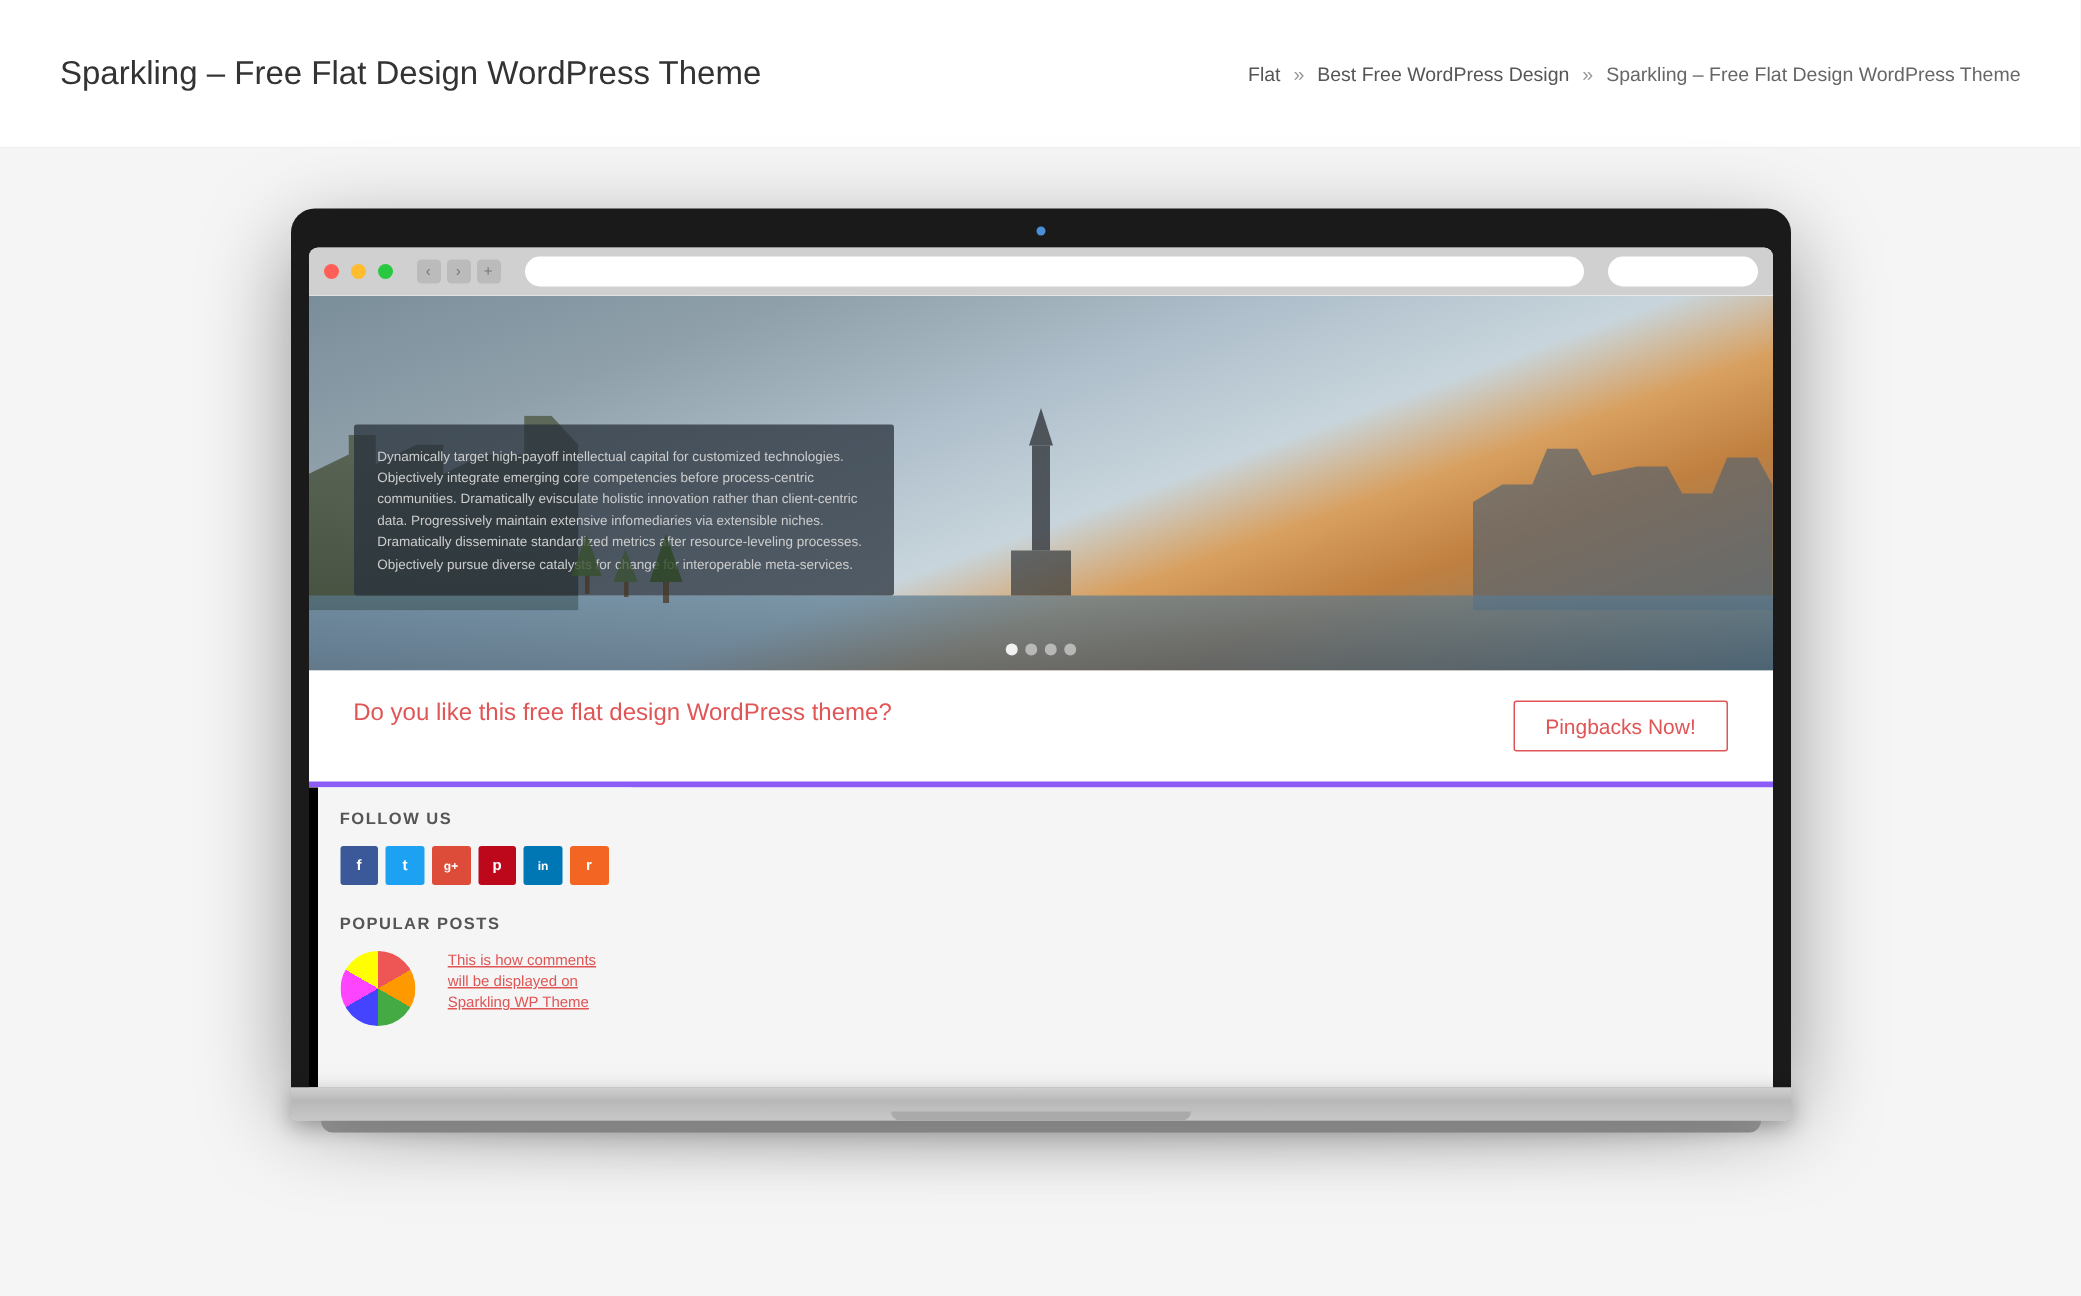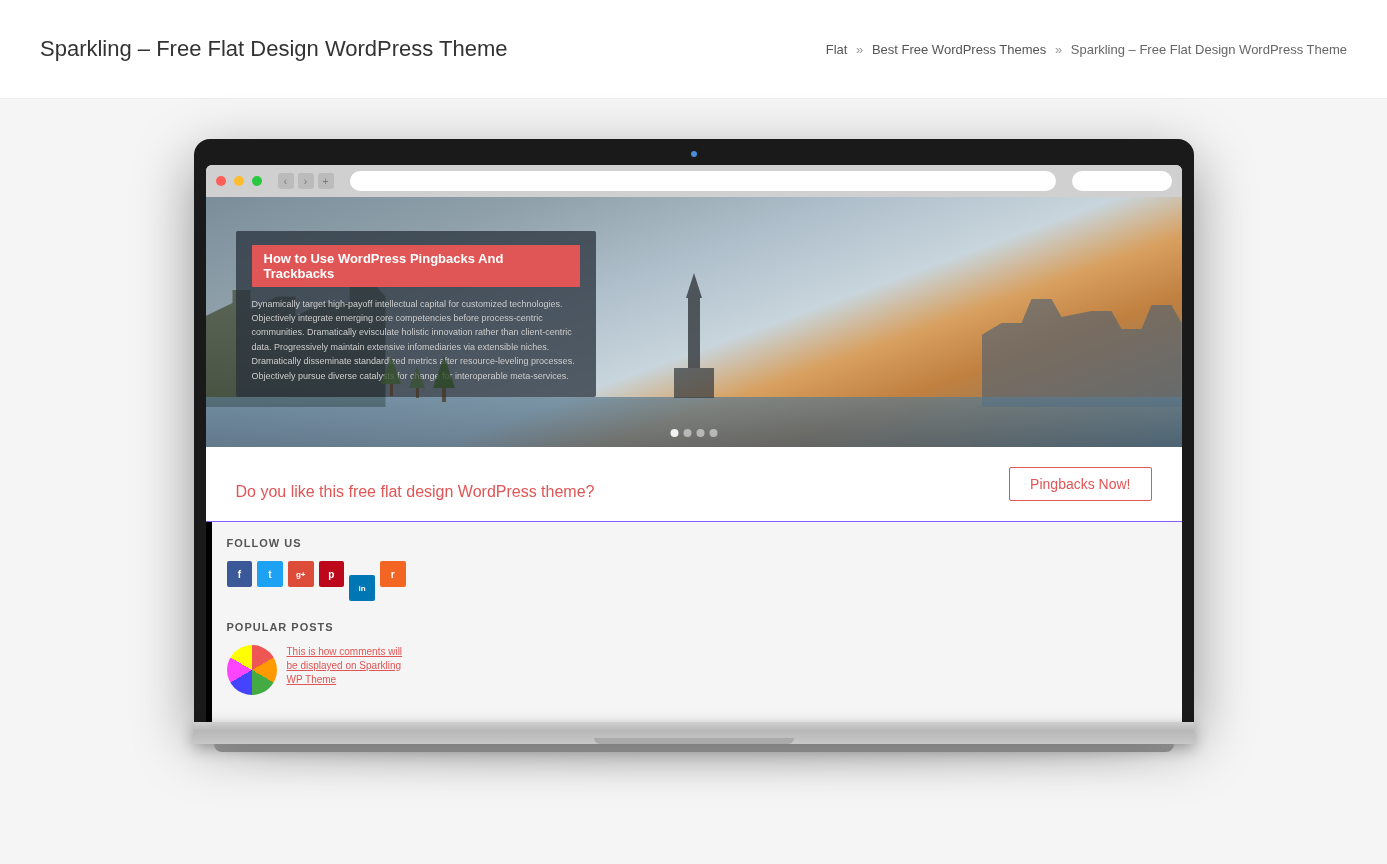--- a/index.html
+++ b/index.html
@@ -219,23 +219,23 @@
     }
     .slider-dot.active {
       background: rgba(255,255,255,0.9);
     }
 
     
     .download-section {
       background: #fff;
       padding: 20px 30px;
       display: flex;
-      align-items: flex-end;
+      align-items: flex-start;
       justify-content: space-between;
-      border-bottom: 1px solid #8b5cf6;
+      border-bottom: 4px solid #8b5cf6;
     }
 
     .download-cta-text {
       font-size: 16px;
       color: #e05555;
       font-weight: 400;
     }
 
     .download-btn {
       border: 1px solid #e05555;
@@ -326,21 +326,21 @@
     .social-icon.tw { background: #1da1f2; }
     .social-icon.gp { background: #dd4b39; }
     .social-icon.pi { background: #bd081c; }
     .social-icon.li { background: #0077b5; }
     .social-icon.rs { background: #f26522; }
 
     .popular-posts-section { margin-top: 5px; }
 
     .popular-post-item {
       display: flex;
-      gap: 10px;
+      gap: 22px;
       align-items: flex-start;
     }
 
     .popular-post-thumb {
       width: 50px;
       height: 50px;
       border-radius: 3px;
       overflow: hidden;
       flex-shrink: 0;
     }
@@ -420,21 +420,21 @@
 
   </style>
 </head>
 <body>
 
 <div class="page-header">
   <h1 class="page-title">Sparkling – Free Flat Design WordPress Theme</h1>
   <nav class="breadcrumb">
     <a href="#">Flat</a>
     <span class="sep">»</span>
-    <a href="#">Best Free WordPress Themes</a>
+    <a href="#">Best Free WordPress Design</a>
     <span class="sep">»</span>
     <span>Sparkling – Free Flat Design WordPress Theme</span>
   </nav>
 </div>
 
 <div class="main-content">
   <div class="laptop-wrapper">
     <div class="laptop-shadow"></div>
     <div class="laptop-outer">
 
@@ -480,21 +480,20 @@
                   <div style="width:0;height:0;border-left:8px solid transparent;border-right:8px solid transparent;border-bottom:22px solid rgba(55,80,45,0.7);"></div>
                   <div style="width:3px;height:10px;background:rgba(70,50,30,0.7);"></div>
                 </div>
                 <div style="display:flex;flex-direction:column;align-items:center;">
                   <div style="width:0;height:0;border-left:11px solid transparent;border-right:11px solid transparent;border-bottom:32px solid rgba(45,70,35,0.8);"></div>
                   <div style="width:4px;height:14px;background:rgba(70,50,30,0.7);"></div>
                 </div>
               </div>
 
               <div class="hero-text-overlay">
-                <div class="hero-badge">How to Use WordPress Pingbacks And Trackbacks</div>
                 <p class="hero-body-text">Dynamically target high-payoff intellectual capital for customized technologies. Objectively integrate emerging core competencies before process-centric communities. Dramatically evisculate holistic innovation rather than client-centric data. Progressively maintain extensive infomediaries via extensible niches. Dramatically disseminate standardized metrics after resource-leveling processes. Objectively pursue diverse catalysts for change for interoperable meta-services.</p>
               </div>
 
               <div class="slider-dots">
                 <div class="slider-dot active"></div>
                 <div class="slider-dot"></div>
                 <div class="slider-dot"></div>
                 <div class="slider-dot"></div>
               </div>
             </div>
@@ -508,21 +507,21 @@
 
 
               <div class="sidebar">
                 <div class="sidebar-section-title">FOLLOW US</div>
 
                 <div class="social-icons">
                   <div class="social-icon fb">f</div>
                   <div class="social-icon tw">t</div>
                   <div class="social-icon gp" style="font-size:8px;">g+</div>
                   <div class="social-icon pi">p</div>
-                  <div class="social-icon li" style="font-size:8px;margin-top:14px;">in</div>
+                  <div class="social-icon li" style="font-size:8px;">in</div>
                   <div class="social-icon rs">r</div>
                 </div>
 
                 <div class="popular-posts-section">
                   <div class="sidebar-section-title">POPULAR POSTS</div>
 
                   <div class="popular-post-item">
                     <div class="popular-post-thumb">
                       <div class="thumb-circle"></div>
                     </div>

